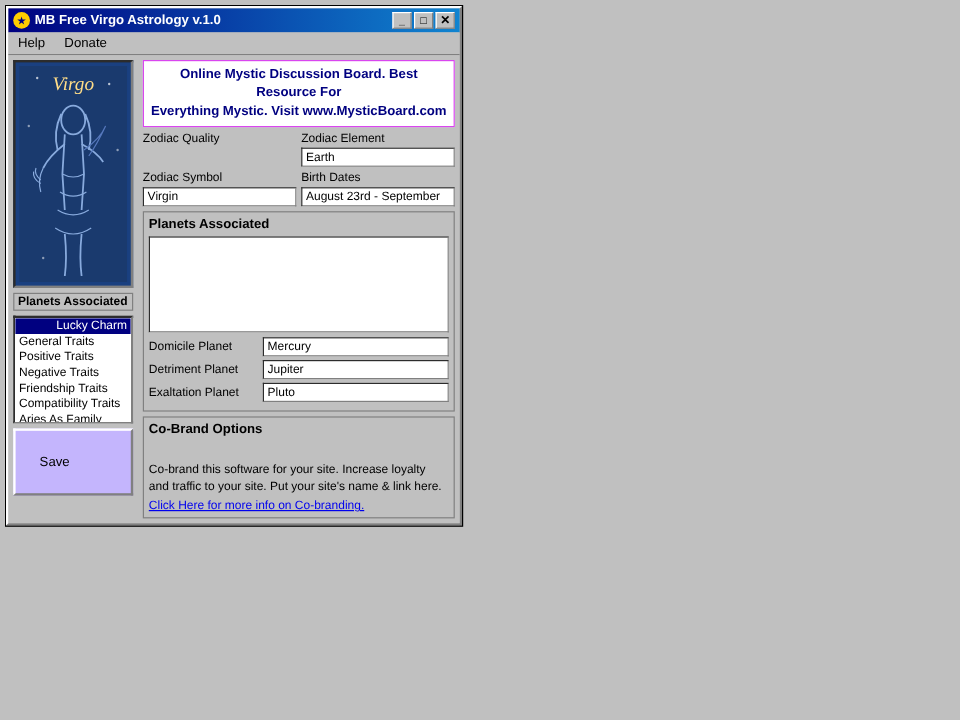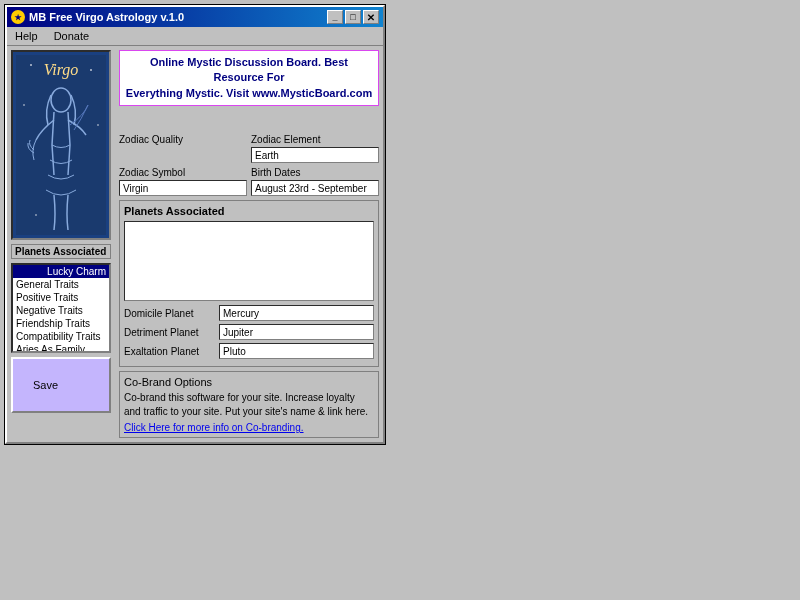--- a/index.html
+++ b/index.html
@@ -163,21 +163,20 @@
       color: #000080;
       font-weight: bold;
       line-height: 1.4;
     }
 
     .info-grid {
       display: grid;
       grid-template-columns: 1fr 1fr;
       gap: 4px;
       font-size: 10px;
-      margin-top: 24px;
     }
     .info-section { display: flex; flex-direction: column; gap: 2px; }
     .info-label { font-size: 10px; color: #000; }
     .info-input {
       border: 1px inset #808080;
       background: white;
       padding: 1px 3px;
       font-size: 10px;
       height: 16px;
       width: 100%;
@@ -221,22 +220,22 @@
       height: 80px;
       margin: 4px 0;
     }
 
     .cobrand-section {
       border: 1px solid #808080;
       padding: 4px;
     }
     .cobrand-title {
       font-size: 11px;
-      font-weight: normal;
-      margin-bottom: 3px;
+      font-weight: bold;
+      margin-bottom: 21px;
     }
     .cobrand-text {
       font-size: 10px;
       margin-bottom: 3px;
       line-height: 1.4;
     }
     .cobrand-link {
       font-size: 10px;
       color: #0000ee;
       cursor: pointer;

